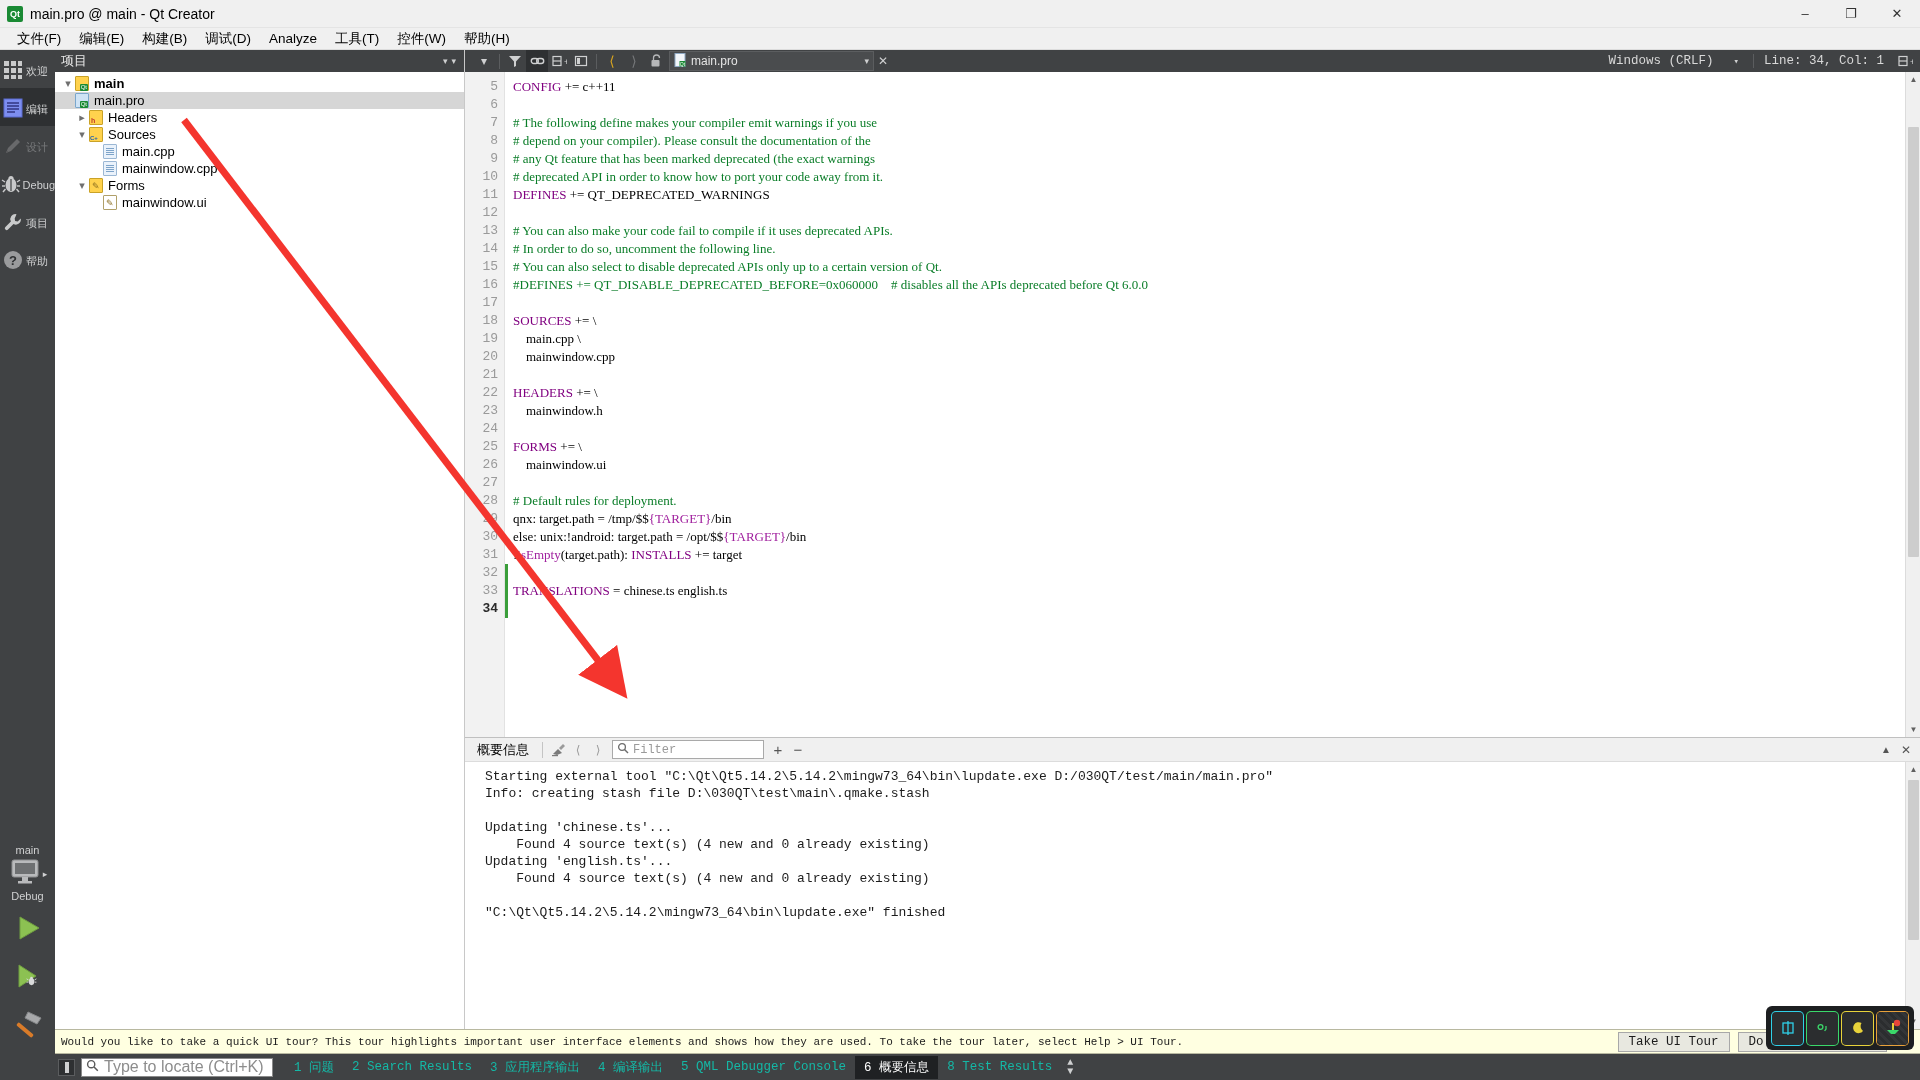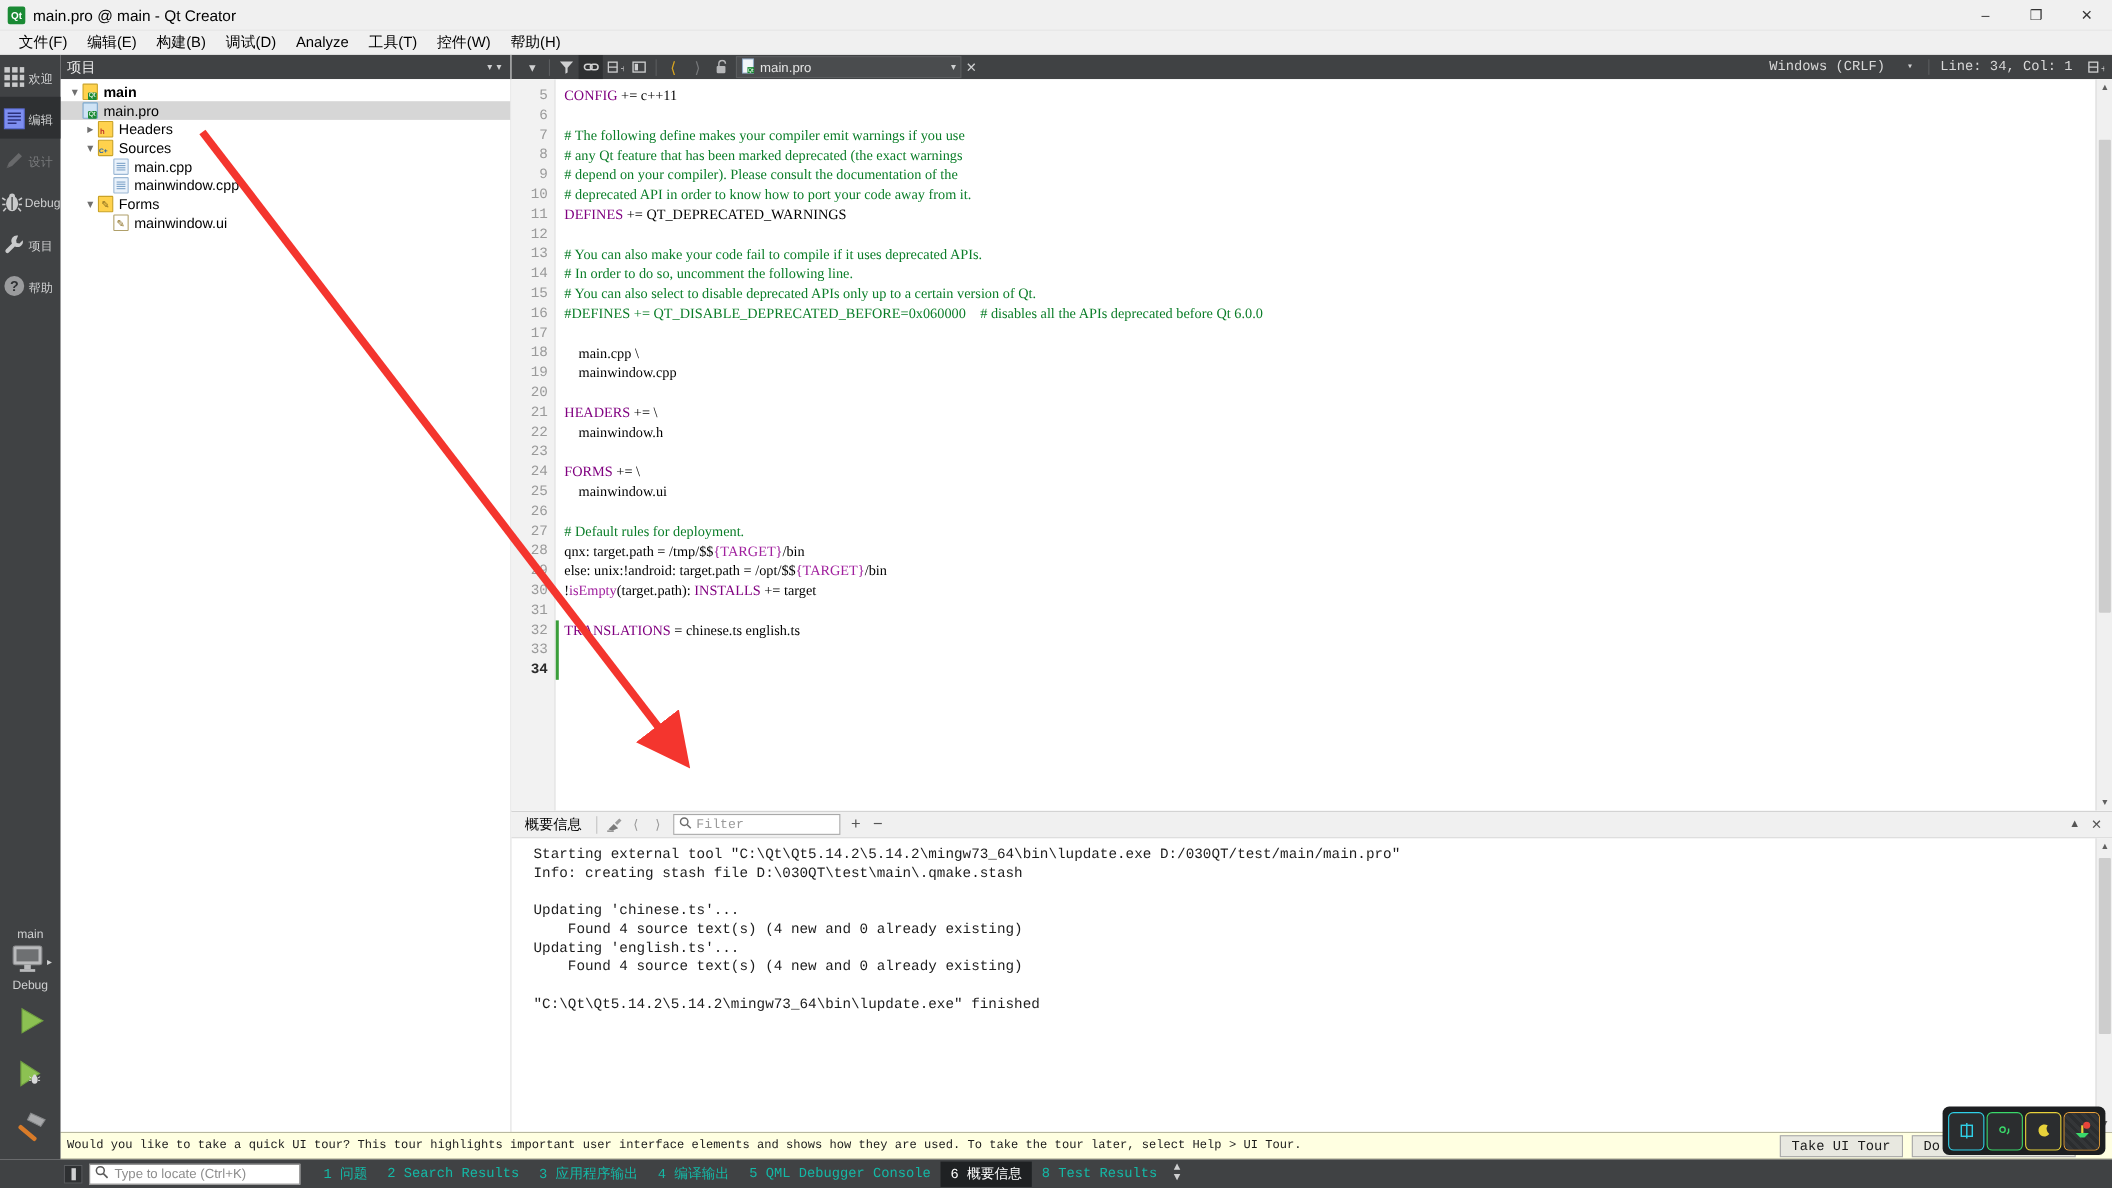--- a/index.html
+++ b/index.html
@@ -157,21 +157,21 @@
   .bclose { font-size:13px; color:#444; padding:0 4px;}
 
   
   .statusbar { height:26px; flex:0 0 26px; background:#404244; display:flex; align-items:center;
                padding-left:58px; color:#dcdcdc; font-size:12.5px; }
   .sb-toggle { width:17px; height:17px; background:#2e3032; border:1px solid #5b5d5f;
                display:flex; align-items:center; justify-content:center; margin-right:6px;}
   .sb-toggle i { display:block; width:4px; height:11px; background:#cfd0d1; }
   .locator { width:192px; height:19px; background:#fff; border:1px solid #8a8a8a;
              display:flex; align-items:center; padding:0 4px; }
-  .locator .ph { font-size:12px; color:#8d8d8d; margin-left:5px; }
+  .locator .ph { font-size:16px; color:#8d8d8d; margin-left:5px; }
   .sbitems { display:flex; align-items:center; margin-left:12px; font-family:"Liberation Mono", monospace;}
   .sbitem { padding:3px 9px; font-size:12.5px; color:#14b8a6; white-space:nowrap; }
   .sbitem.active { background:#1f2123; color:#ffffff; }
   .sb-updn { margin-left:6px; color:#cfd0d1; font-size:10px; line-height:9px; }
 
   
   .osd { position:absolute; right:6px; bottom:30px; width:148px; height:44px;
          background:#1d1f21; border-radius:6px; display:flex; align-items:center;
          justify-content:space-around; padding:0 4px; }
   .osdkey { width:31px; height:33px; border-radius:4px; background:#2b2d2f;
@@ -501,30 +501,31 @@
                 <div class="gline">31</div>
                 <div class="gline">32</div>
                 <div class="gline">33</div>
                 <div class="gline cur">34</div>
               </div>
             <div class="codecol">
               <div class="chbar" style="top: 492px; height: 54px;"></div>
             <div class="cline"><span class="k">CONFIG</span> += c++11</div>
                 <div class="cline">&nbsp;</div>
                 <div class="cline"><span class="cm"># The following define makes your compiler emit warnings if you use</span></div>
+                <div class="cline"><span class="cm"># depend on your compiler). Please consult the documentation of the</span></div>
                 <div class="cline"><span class="cm"># any Qt feature that has been marked deprecated (the exact warnings</span></div>
-                <div class="cline"><span class="cm"># depend on your compiler). Please consult the documentation of the</span></div>
                 <div class="cline"><span class="cm"># deprecated API in order to know how to port your code away from it.</span></div>
                 <div class="cline"><span class="k">DEFINES</span> += QT_DEPRECATED_WARNINGS</div>
                 <div class="cline">&nbsp;</div>
                 <div class="cline"><span class="cm"># You can also make your code fail to compile if it uses deprecated APIs.</span></div>
                 <div class="cline"><span class="cm"># In order to do so, uncomment the following line.</span></div>
                 <div class="cline"><span class="cm"># You can also select to disable deprecated APIs only up to a certain version of Qt.</span></div>
                 <div class="cline"><span class="cm">#DEFINES += QT_DISABLE_DEPRECATED_BEFORE=0x060000    # disables all the APIs deprecated before Qt 6.0.0</span></div>
                 <div class="cline">&nbsp;</div>
+                <div class="cline"><span class="k">SOURCES</span> += \</div>
                 <div class="cline">    main.cpp \</div>
                 <div class="cline">    mainwindow.cpp</div>
                 <div class="cline">&nbsp;</div>
                 <div class="cline"><span class="k">HEADERS</span> += \</div>
                 <div class="cline">    mainwindow.h</div>
                 <div class="cline">&nbsp;</div>
                 <div class="cline"><span class="k">FORMS</span> += \</div>
                 <div class="cline">    mainwindow.ui</div>
                 <div class="cline">&nbsp;</div>
                 <div class="cline"><span class="cm"># Default rules for deployment.</span></div>

